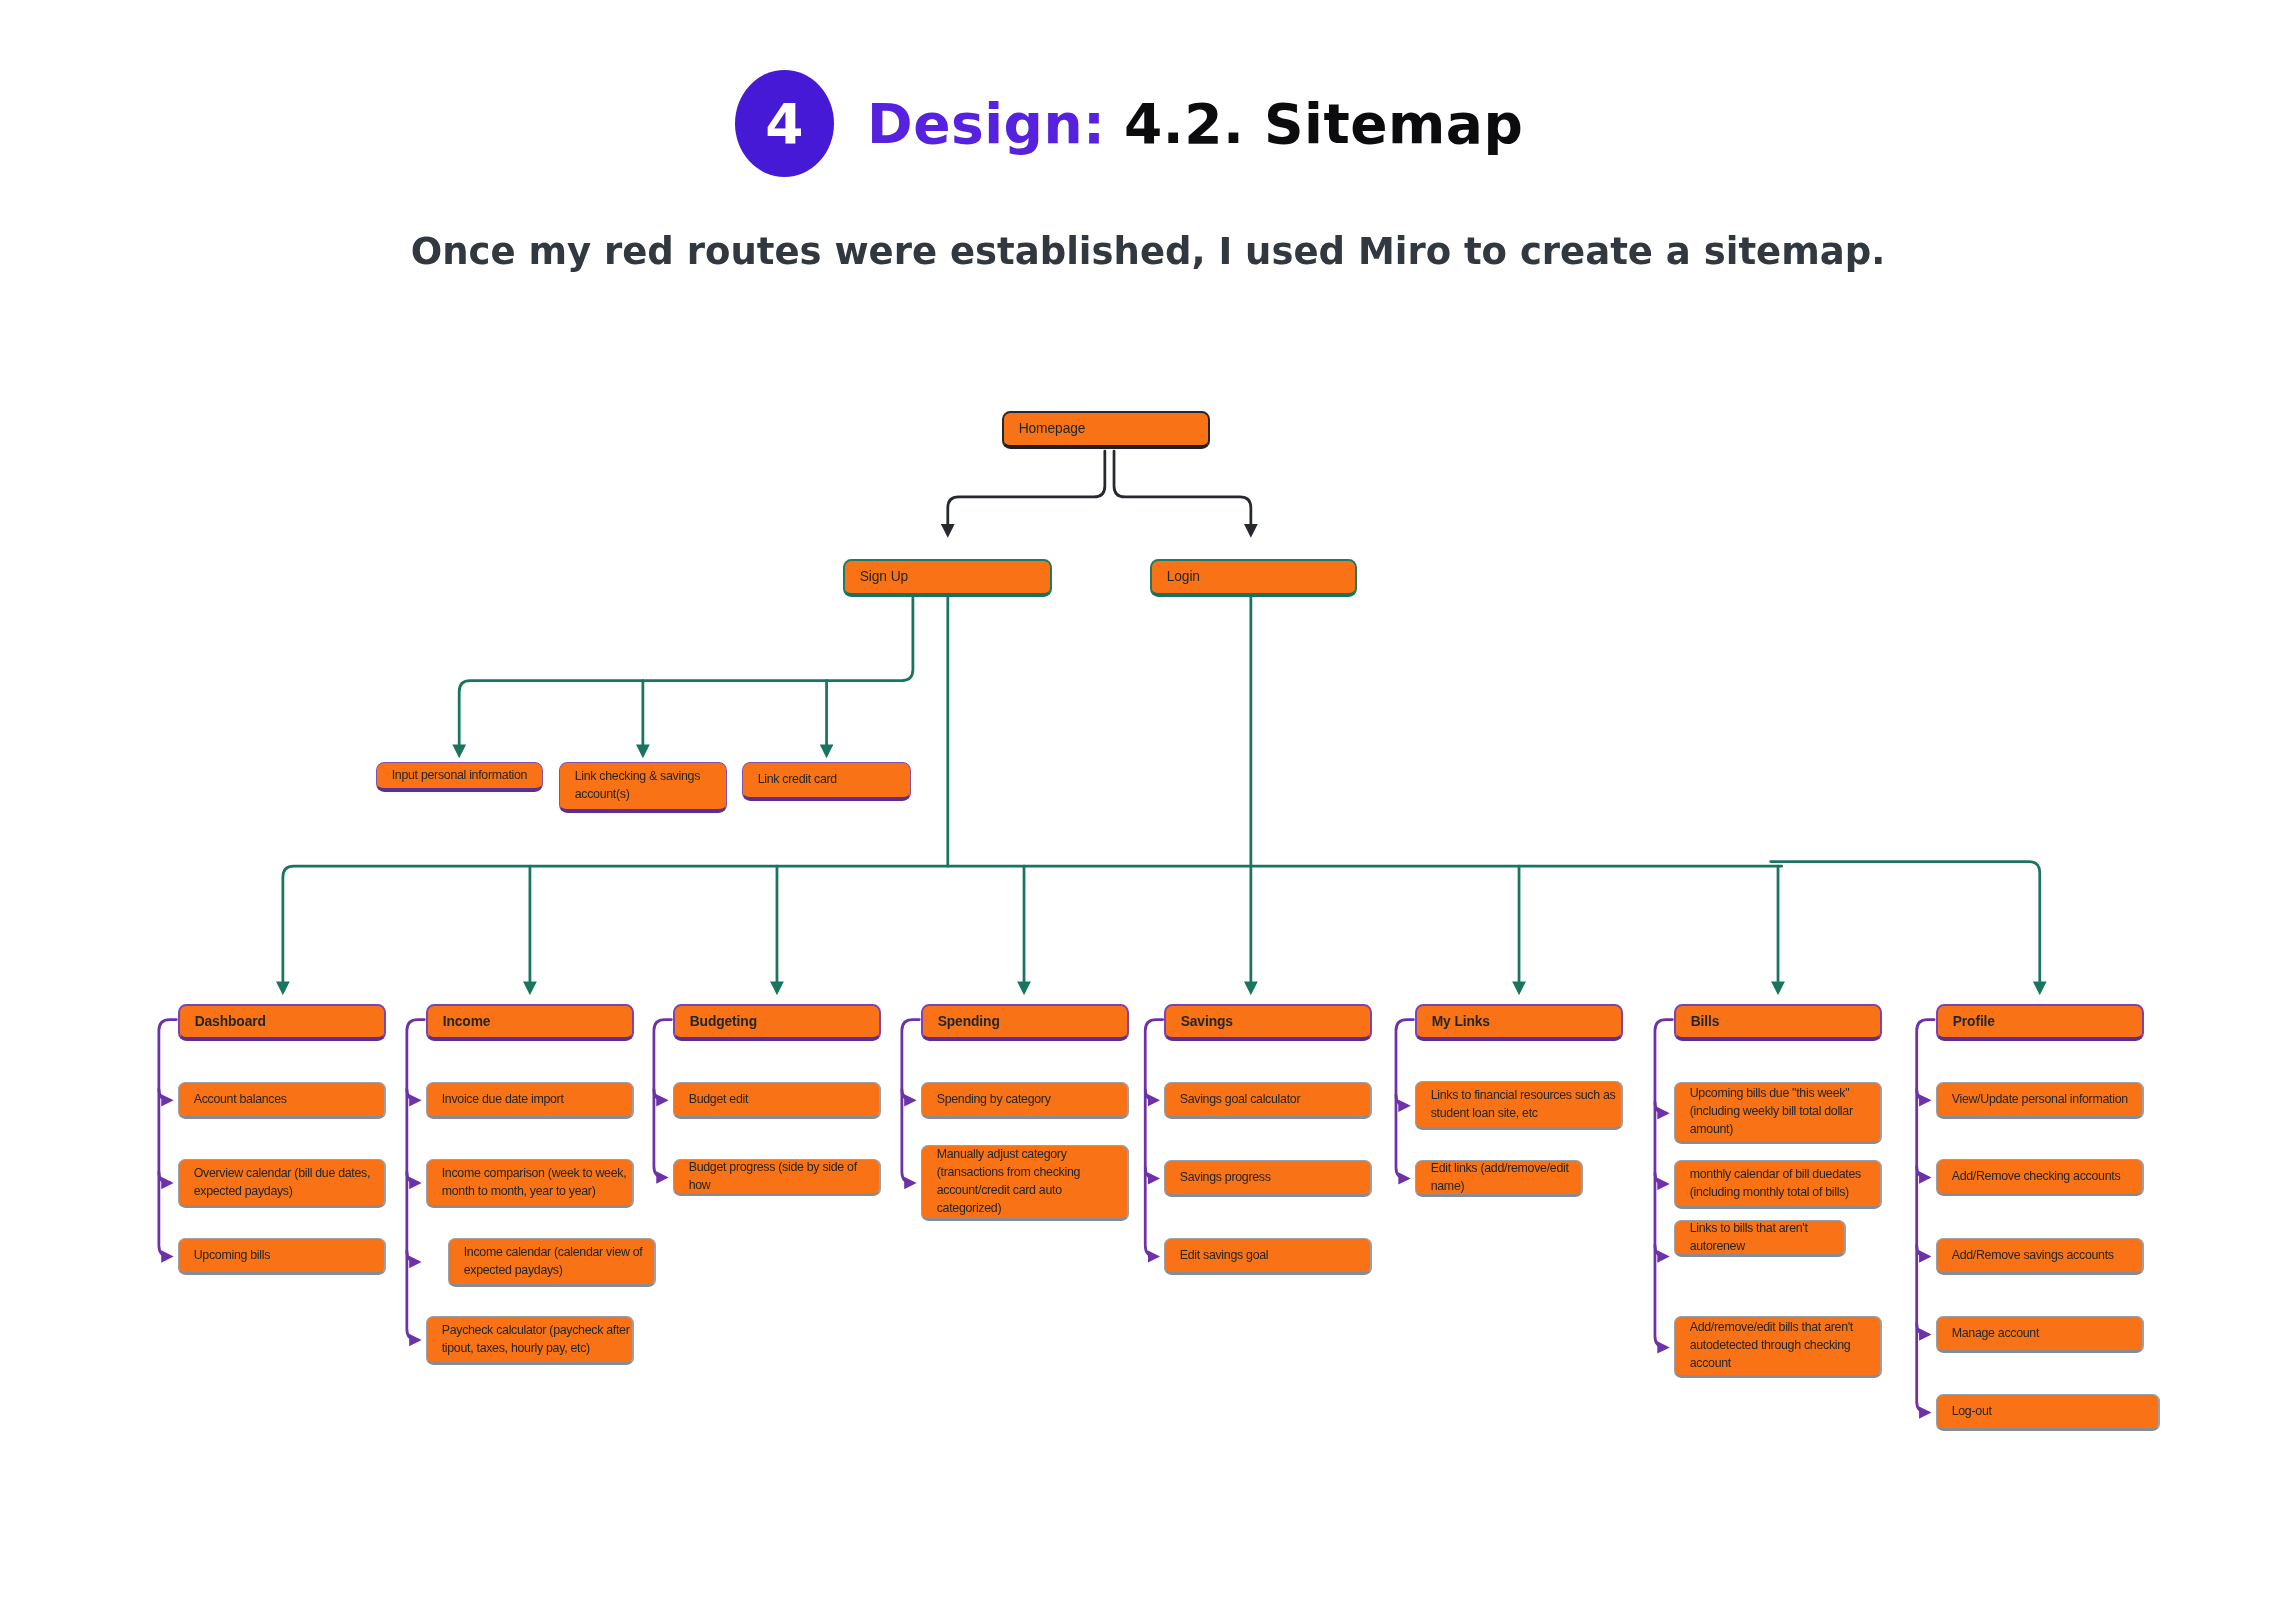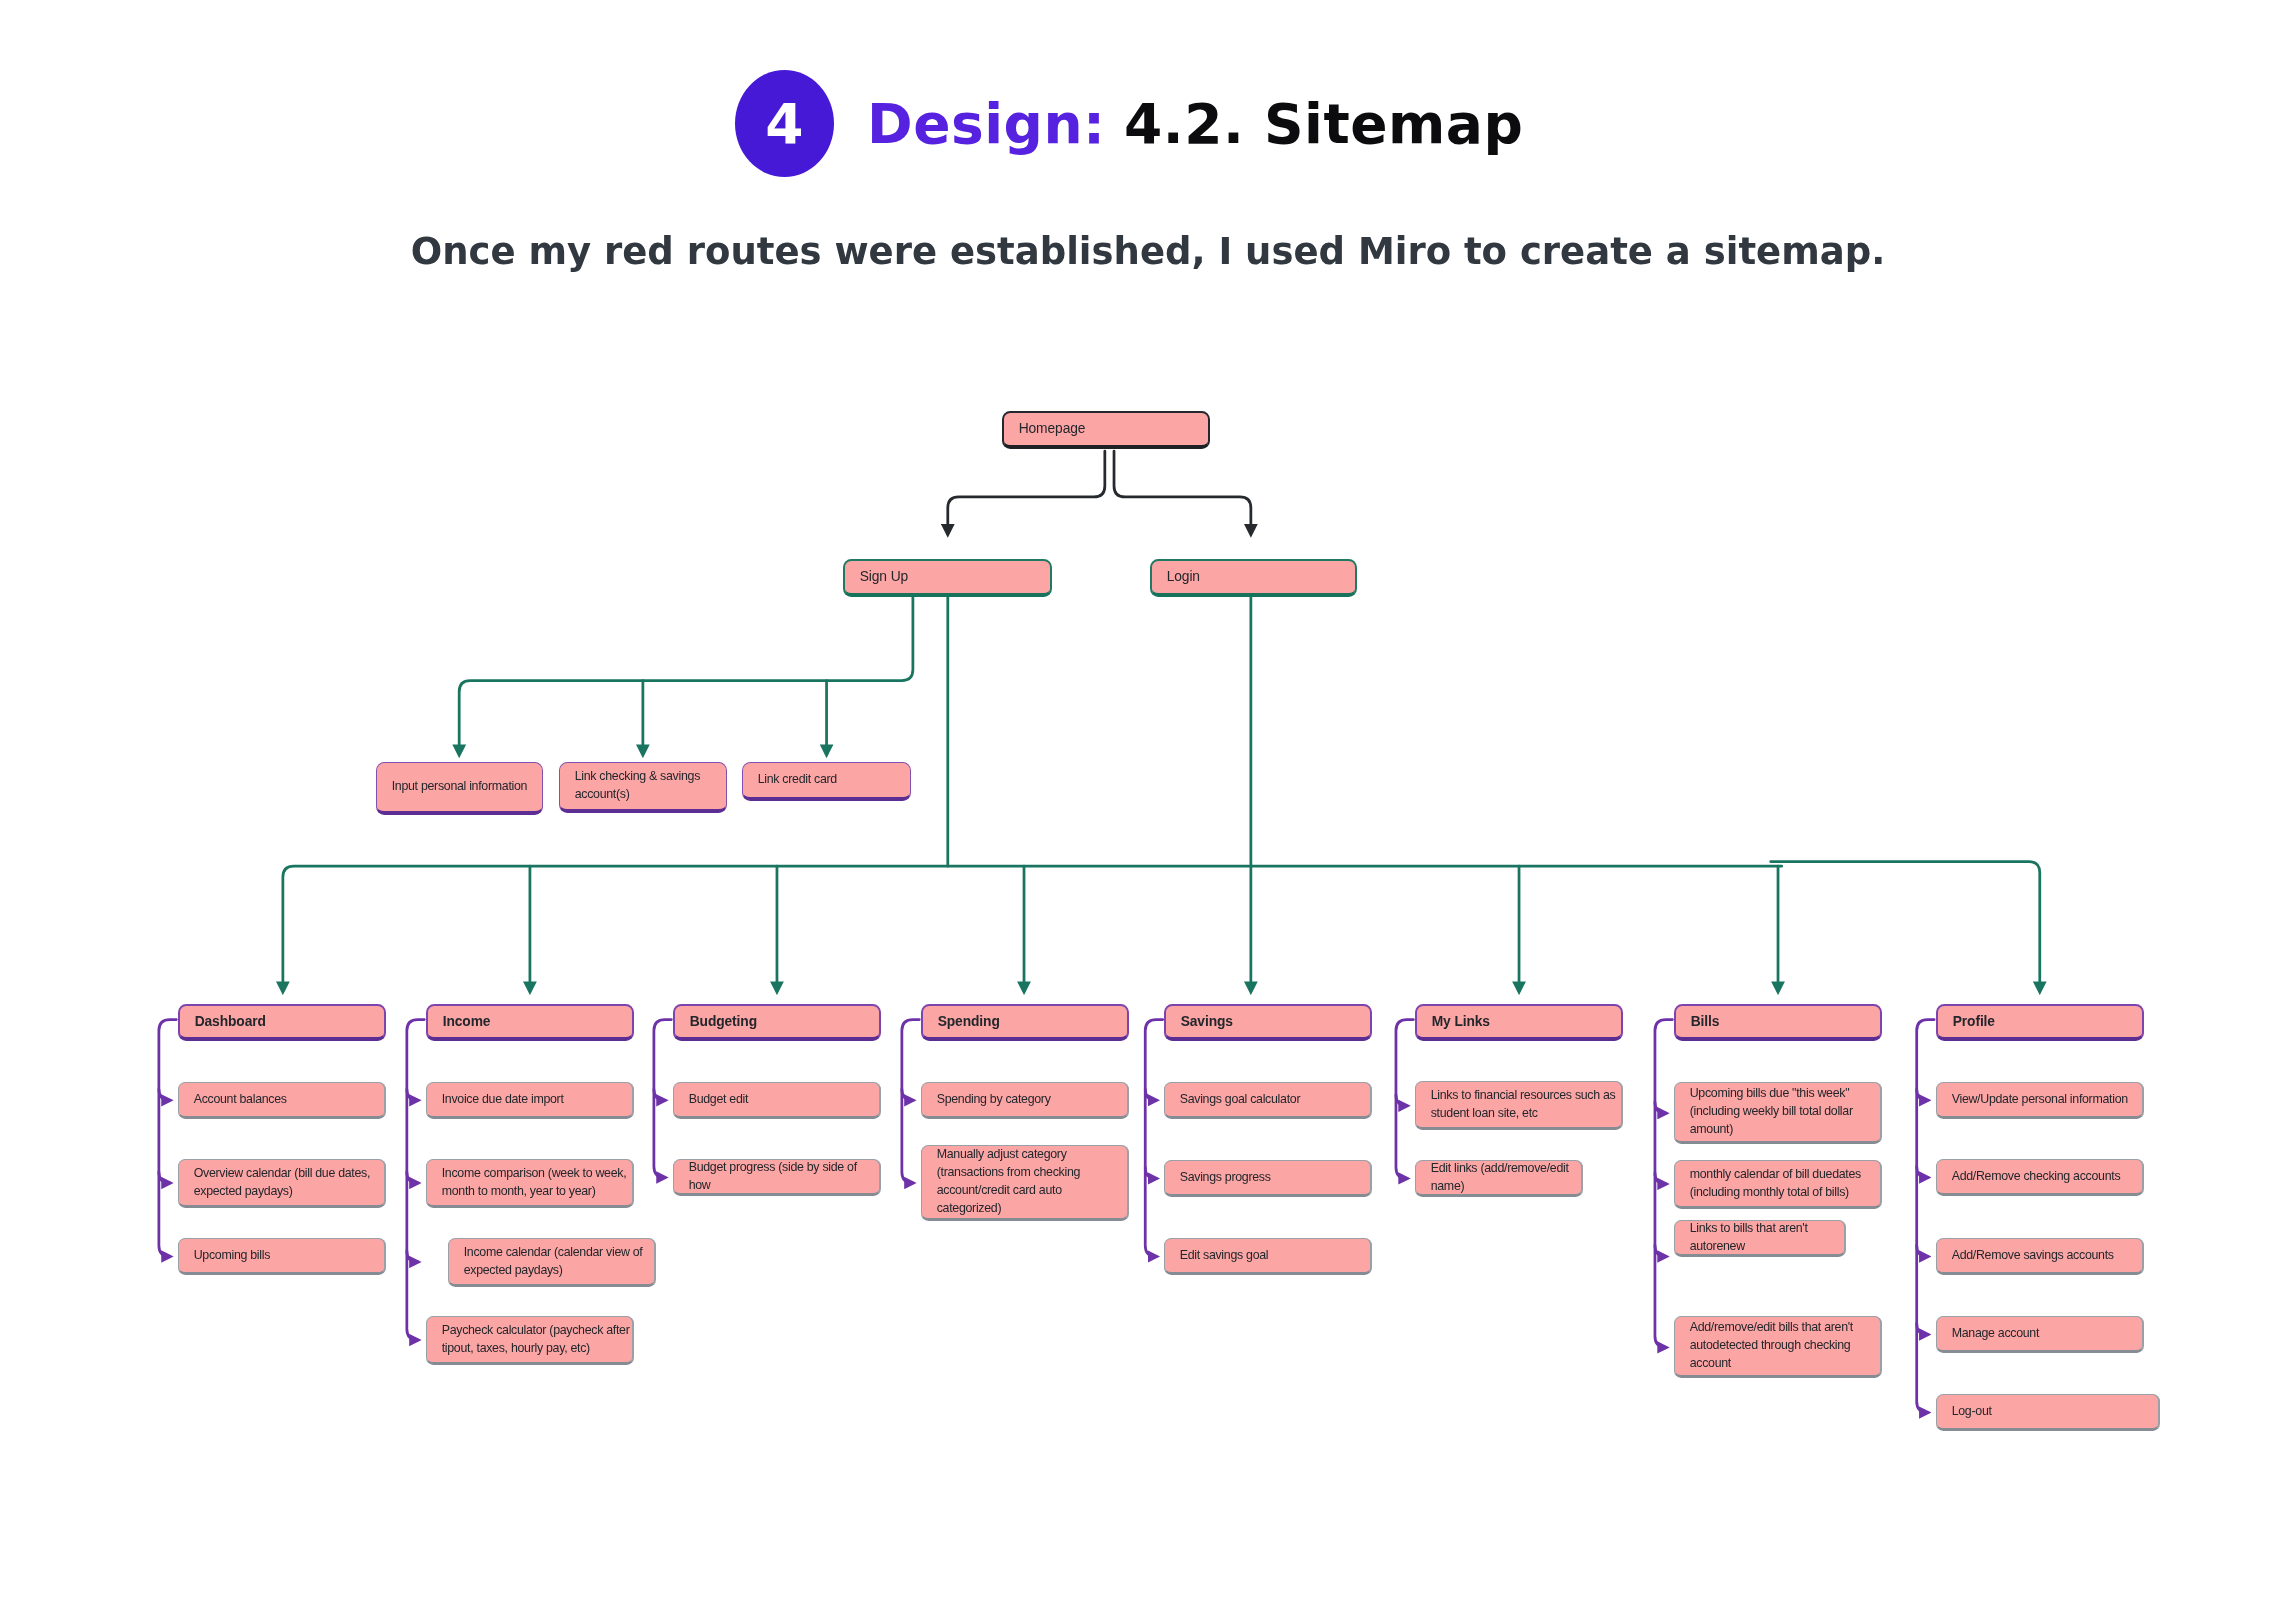--- a/index.html
+++ b/index.html
@@ -10,21 +10,21 @@
   .step-circle{position:absolute;left:735px;top:70px;width:99px;height:107px;
        border-radius:50%;background:#4519d6;display:flex;align-items:center;justify-content:center;}
   .step-circle span{color:#ffffff;font-family:"DejaVu Sans",sans-serif;font-weight:bold;font-size:55px;}
   .page-title{position:absolute;left:867px;top:70px;height:107px;display:flex;align-items:center;
        font-family:"DejaVu Sans",sans-serif;font-weight:bold;font-size:55px;letter-spacing:0.5px;color:#0c0c0e;}
   .page-title .accent{color:#5622e0;margin-right:18.4px;}
   .subtitle{position:absolute;left:0;top:230px;width:2296px;text-align:center;
        font-family:"DejaVu Sans",sans-serif;font-size:37px;color:#31383f;font-weight:bold;}
 
   
-  .node{position:absolute;background:#fca5a5;border-radius:8.3px;display:flex;align-items:center;
+  .node{position:absolute;background:#f97316;border-radius:8.3px;display:flex;align-items:center;
        box-sizing:border-box;padding:2.8px 1.8px 2.8px 14.7px;overflow:hidden;}
   .label{font-size:12.4px;line-height:1.45;letter-spacing:-0.3px;color:#23262b;white-space:pre-line;}
   .big .label{font-size:13.8px;letter-spacing:-0.1px;}
   .black-node{border:2.8px solid #23272e;border-bottom:4.6px solid #1d2126;}
   .green-node{border:2.3px solid #1e7a63;border-bottom:4.1px solid #17735c;margin-top:17px;}
   .purple-node{border:1.8px solid #8450b0;border-bottom:4.6px solid #5c2d92;}
   .header-node{border:2.3px solid #7e44ad;border-bottom:4.6px solid #5c2d92;font-weight:bold;}
   .item-node{border:1.4px solid #9aa0a8;border-right-width:2.3px;border-bottom:3.7px solid #868c94;border-radius:7.3px;}
 
   svg.wires{position:absolute;left:0;top:0;}
@@ -114,21 +114,21 @@
 <div class="node black-node big" style="left:1002px;top:411px;width:208px;height:38px">
     <span class="label">Homepage</span>
   </div>
 <div class="node green-node big" style="left:843px;top:542px;width:209px;height:38px">
     <span class="label">Sign Up</span>
   </div>
 <div class="node green-node big" style="left:1150px;top:542px;width:207px;height:38px">
     <span class="label">Login</span>
   </div>
 
-<div class="node purple-node" style="left:376px;top:762px;width:167px;height:53px">
+<div class="node purple-node" style="left:376px;top:762px;width:167px;height:30px">
     <span class="label">Input personal information</span>
   </div>
 <div class="node purple-node" style="left:559px;top:762px;width:168px;height:51px">
     <span class="label">Link checking &amp; savings
 account(s)</span>
   </div>
 <div class="node purple-node" style="left:742px;top:762px;width:169px;height:39px">
     <span class="label">Link credit card</span>
   </div>
 

